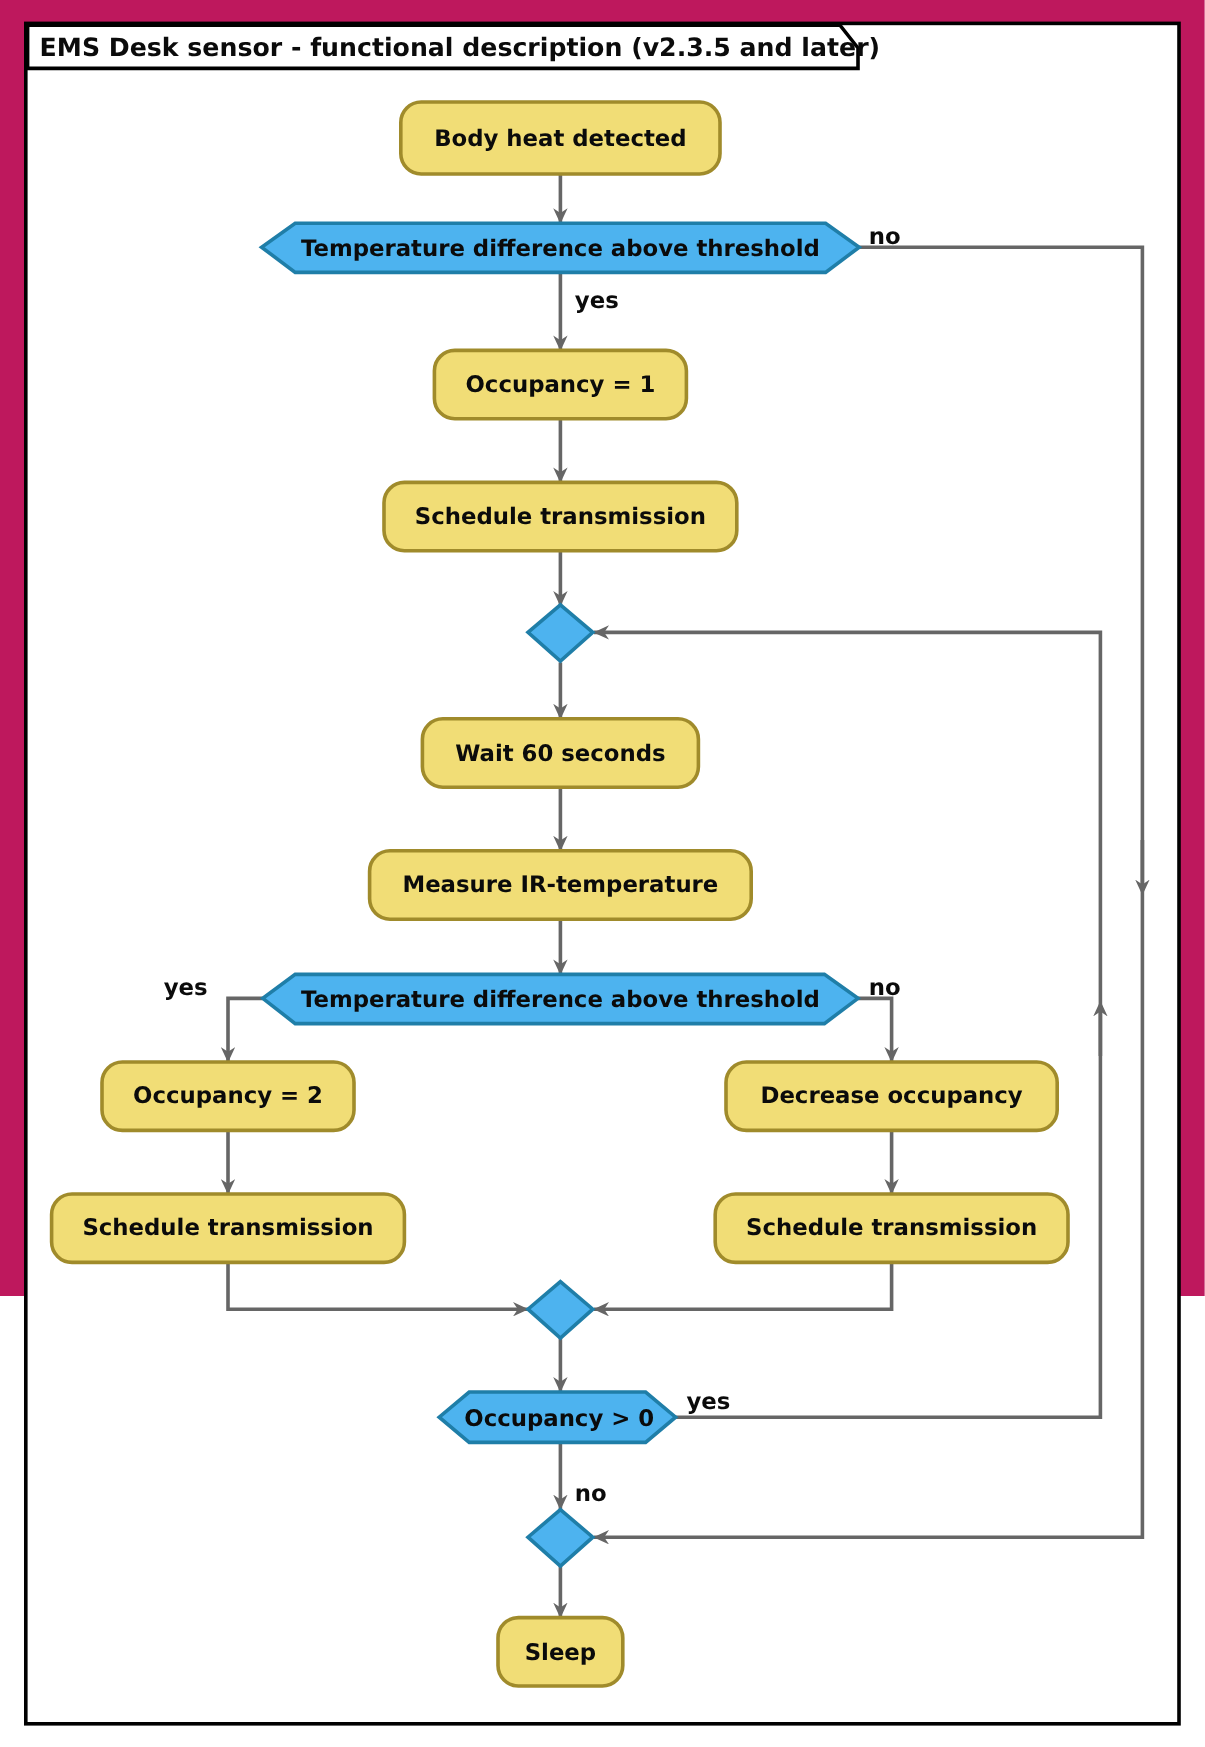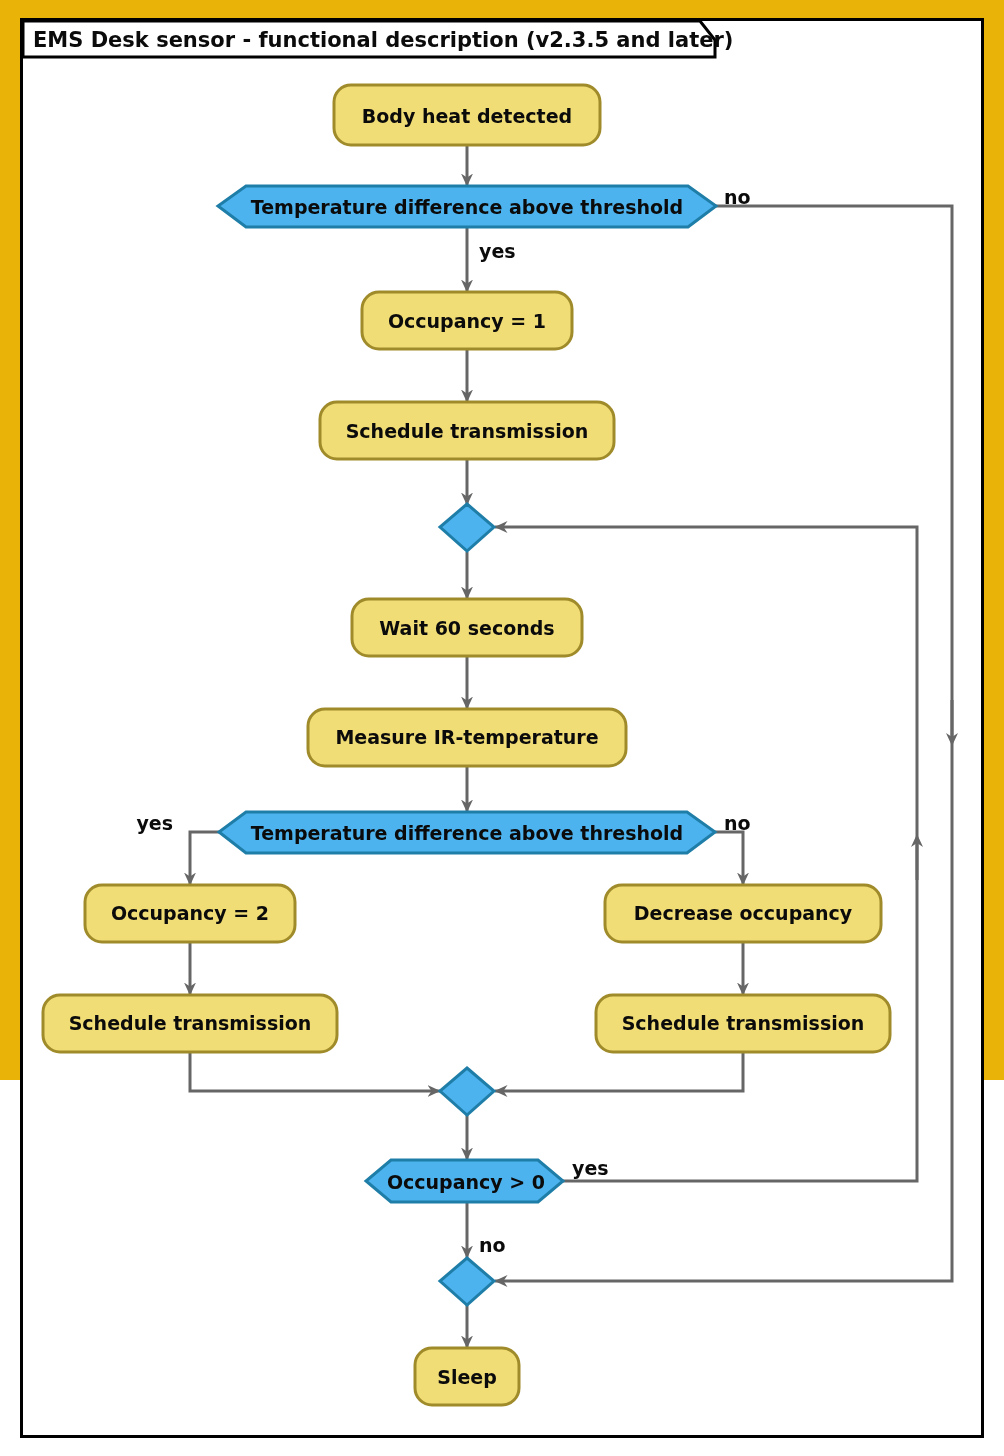--- a/index.html
+++ b/index.html
@@ -1,18 +1,18 @@
 <!DOCTYPE html>
 <html><head>
 <meta charset="utf-8">
 <style>
   html,body{margin:0;padding:0;background:#ffffff;}
   body{width:1004px;height:1456px;overflow:hidden;
        font-family:"DejaVu Sans","Liberation Sans",sans-serif;}
-  #stage{position:relative;width:1004px;height:1080px;background:#eab308;}
+  #stage{position:relative;width:1004px;height:1080px;background:#be185d;}
   svg{display:block;}
   .nodeText{font-family:"DejaVu Sans","Liberation Sans",sans-serif;
             font-size:19px;font-weight:bold;fill:#0b0b0b;
             text-anchor:middle;dominant-baseline:central;}
   .diamondText{font-family:"DejaVu Sans","Liberation Sans",sans-serif;
             font-size:19px;font-weight:bold;fill:#0b0b0b;
             text-anchor:middle;dominant-baseline:central;}
   .edgeLabel{font-family:"DejaVu Sans","Liberation Sans",sans-serif;
             font-size:19px;font-weight:bold;fill:#0b0b0b;
             dominant-baseline:central;}

